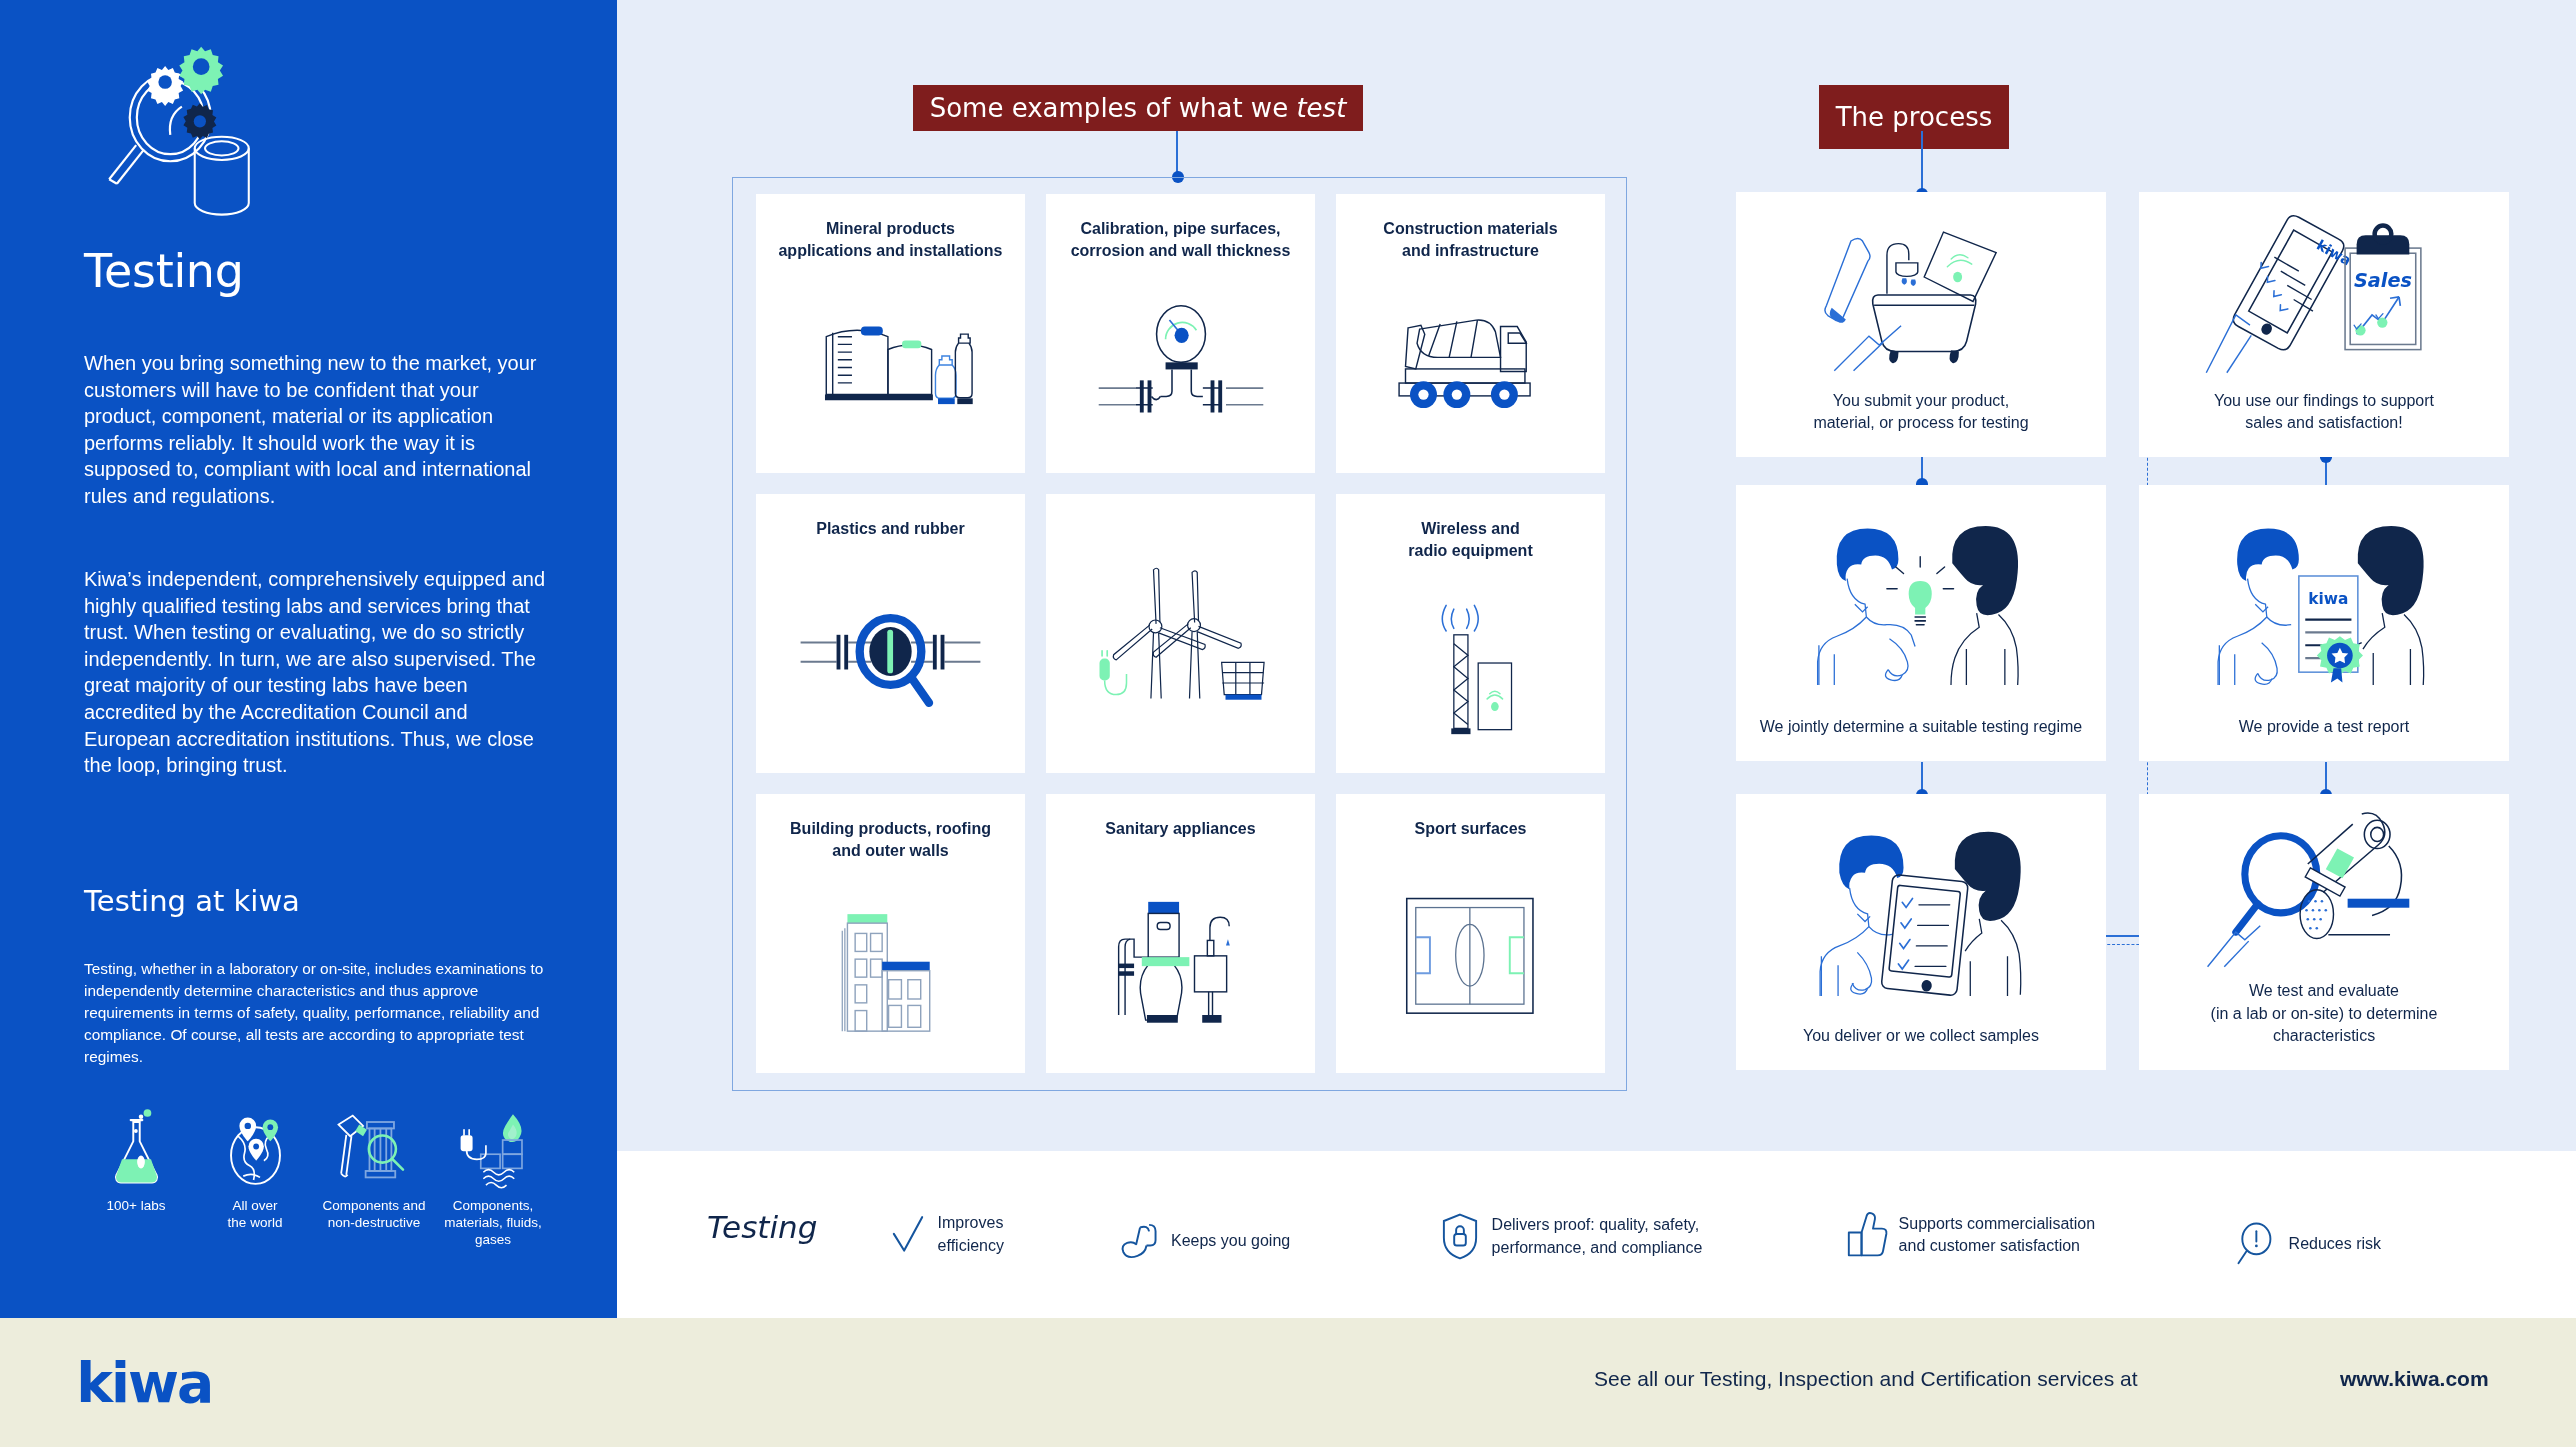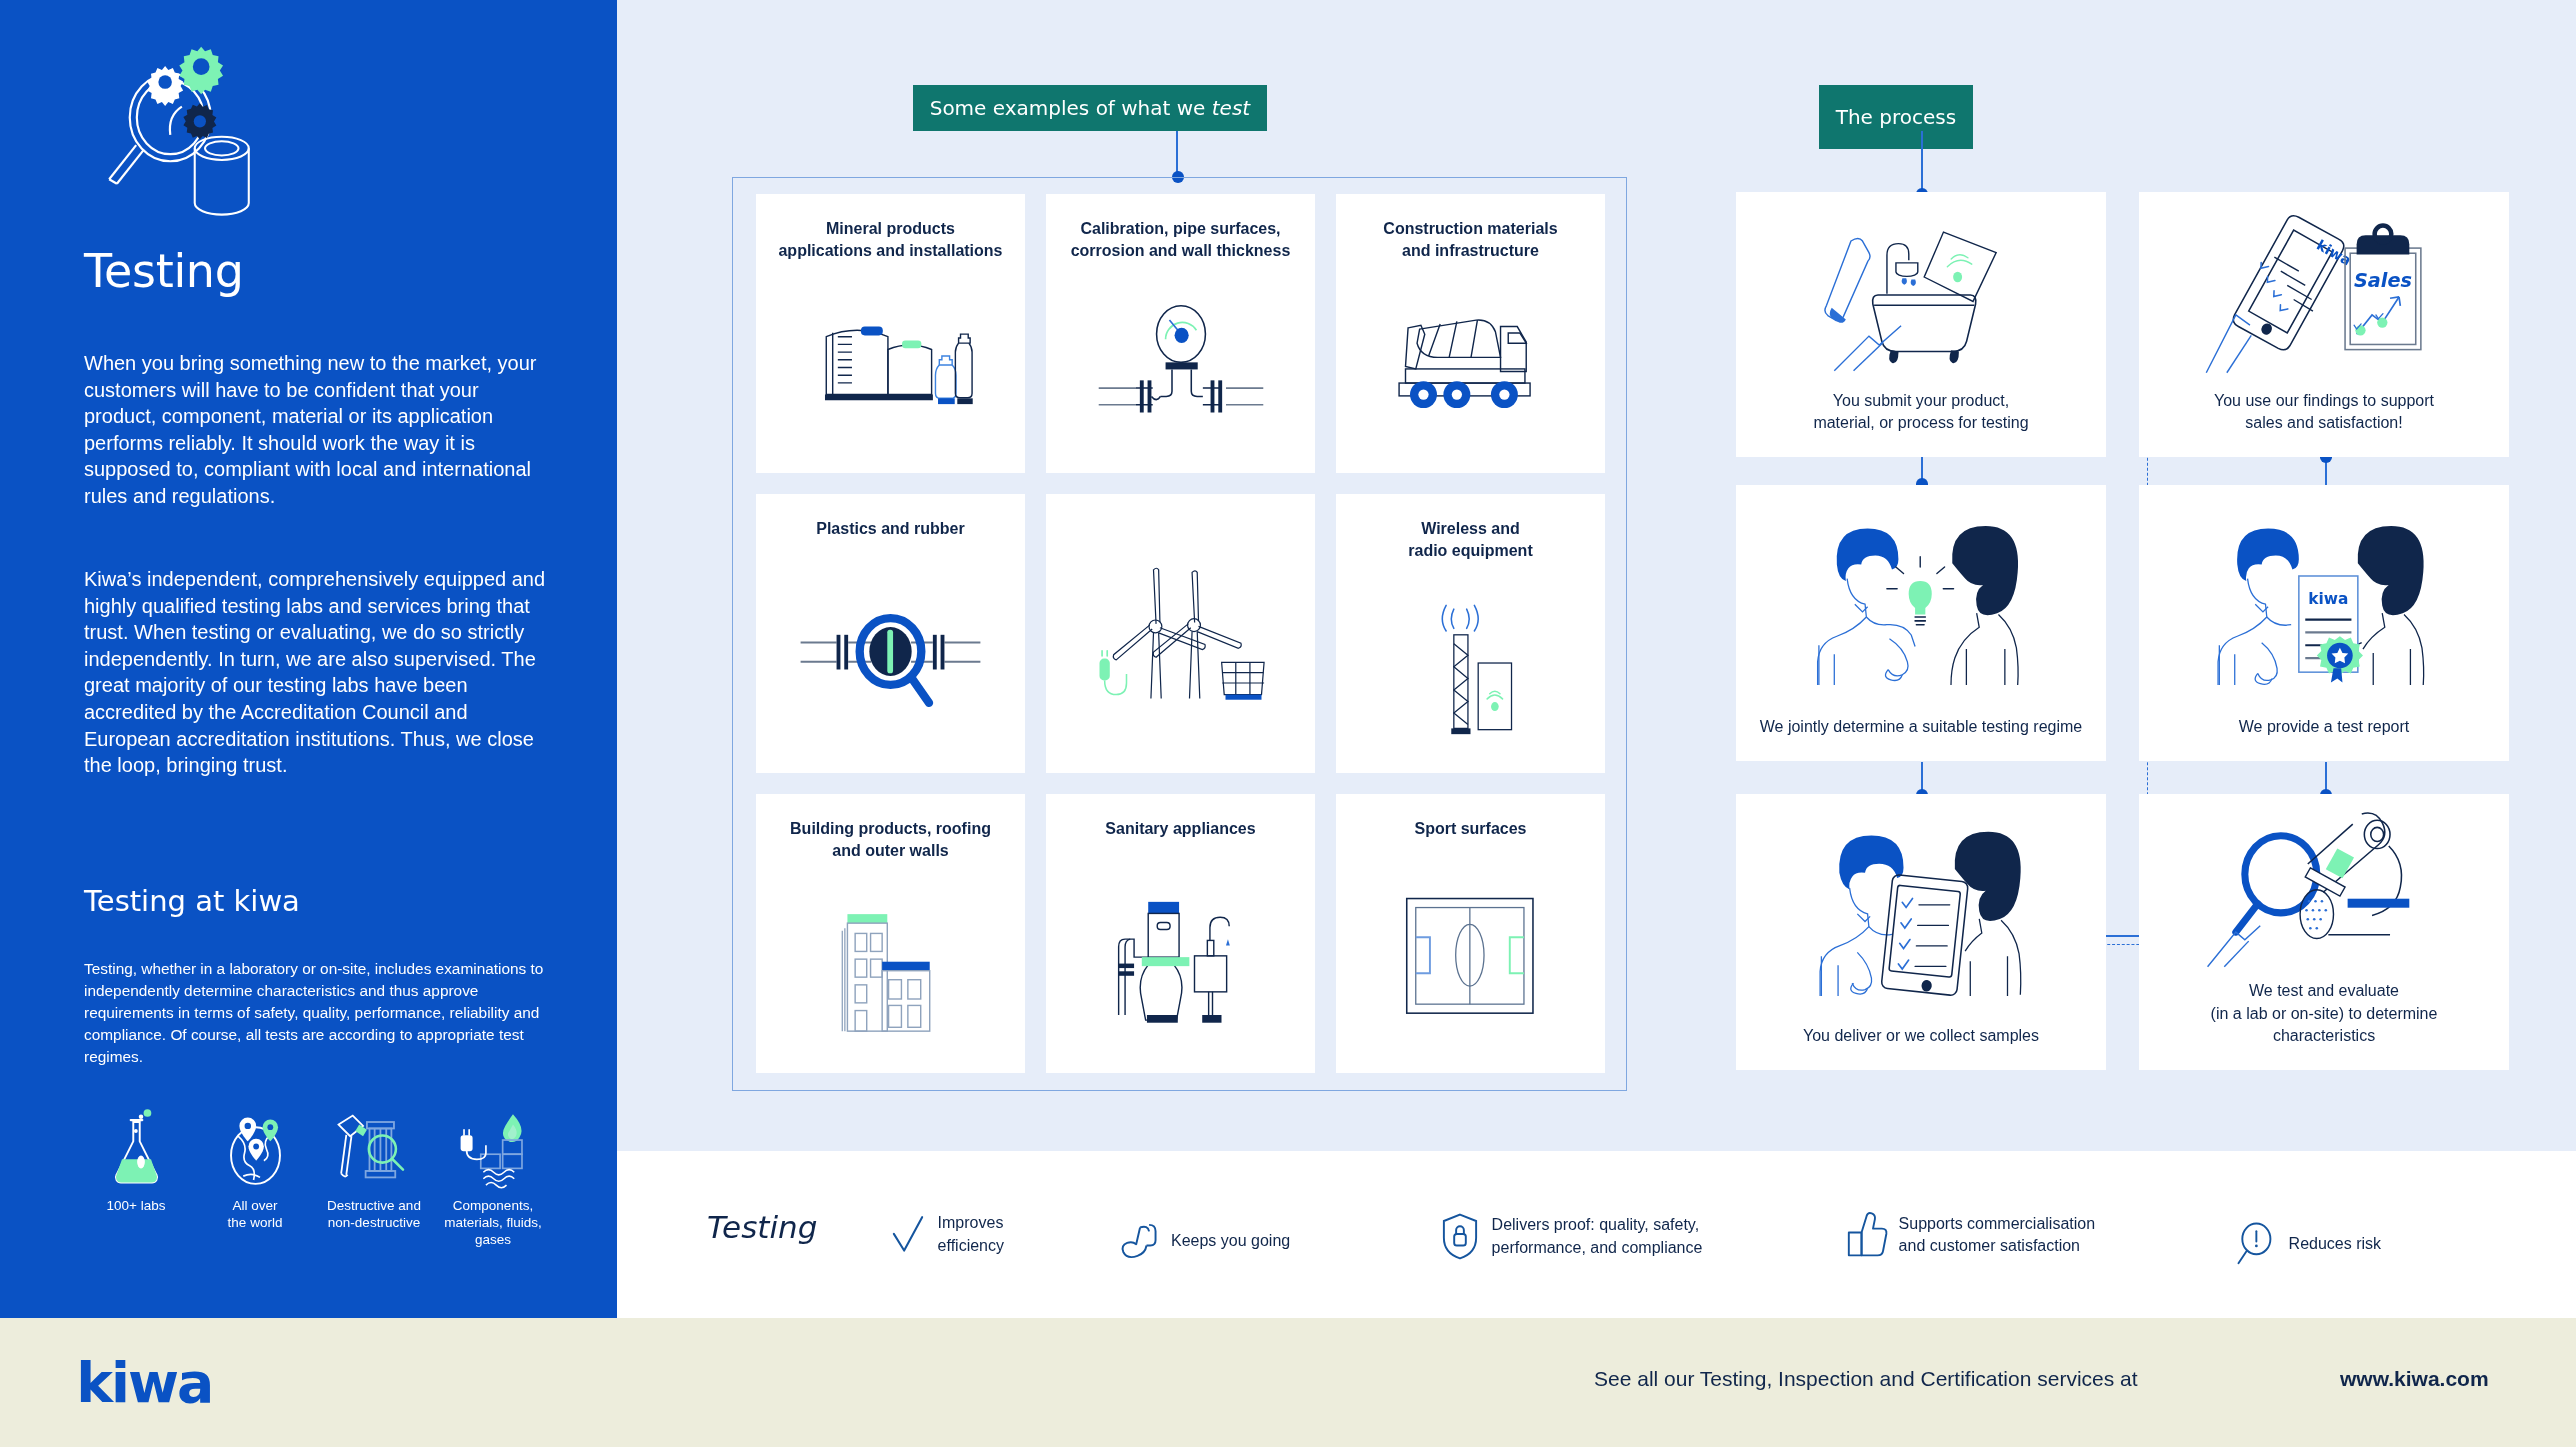--- a/index.html
+++ b/index.html
@@ -56,23 +56,23 @@
     display:flex; justify-content:center; align-items:flex-start;
   }
   .feature { width:119px; text-align:center; }
   .feature .fi { height:77px; display:flex; align-items:flex-end; justify-content:center; }
   .feature .fl {
     margin-top:9px; font-size:13.5px; line-height:1.25; color:#fff;
   }
 
   
   .sec-header {
-    position:absolute; background:#0f766e; color:#fff;
+    position:absolute; background:#7f1d1d; color:#fff;
     display:flex; align-items:center; justify-content:center;
-    font-size:20px; font-weight:400; white-space:nowrap;
+    font-size:26px; font-weight:400; white-space:nowrap;
     font-family:"DejaVu Sans", sans-serif;
     padding:0 16.7px;
   }
   #hdr-examples { left:913px; top:85px; height:46px; }
   #hdr-process  { left:1819px; top:85px; height:64px; }
   .hdr-stem { position:absolute; width:1.9px; background:#2B6FD6; }
   .dot { position:absolute; width:11.6px; height:11.6px; border-radius:50%; background:#0A52C4; }
 
   
   .examples-frame {
@@ -239,21 +239,21 @@
               <rect x="58" y="24" width="34" height="66"></rect>
               <path d="M66 24 v66 M75 24 v66 M84 24 v66"></path>
               <rect x="52" y="90" width="46" height="10"></rect>
             </g>
             <g stroke="#7DF2B4" stroke-width="4" fill="none">
               <circle cx="78" cy="56" r="21"></circle>
               <path d="M93 71 L110 88" stroke-linecap="round"></path>
             </g>
           </svg>
         </div>
-        <div class="fl" style="white-space: pre-line;">Destructive and
+        <div class="fl" style="white-space: pre-line;">Components and
 non-destructive</div>
       </div>
 
       <div class="feature">
         <div class="fi">
           <svg width="84" height="76" viewBox="0 0 130 118">
             <path d="M96 2 q20 22 10 36 q-8 12 -20 4 q-10 -8 -2 -22 q6 -10 12 -18z" fill="#7DF2B4"></path>
             <path d="M96 18 q9 11 4 19 q-5 7 -10 1 q-4 -5 1 -11z" fill="#E6EDF9" opacity="0.35"></path>
             <g stroke="#7FA7E0" stroke-width="2.6" fill="none">
               <rect x="80" y="42" width="30" height="22"></rect>

